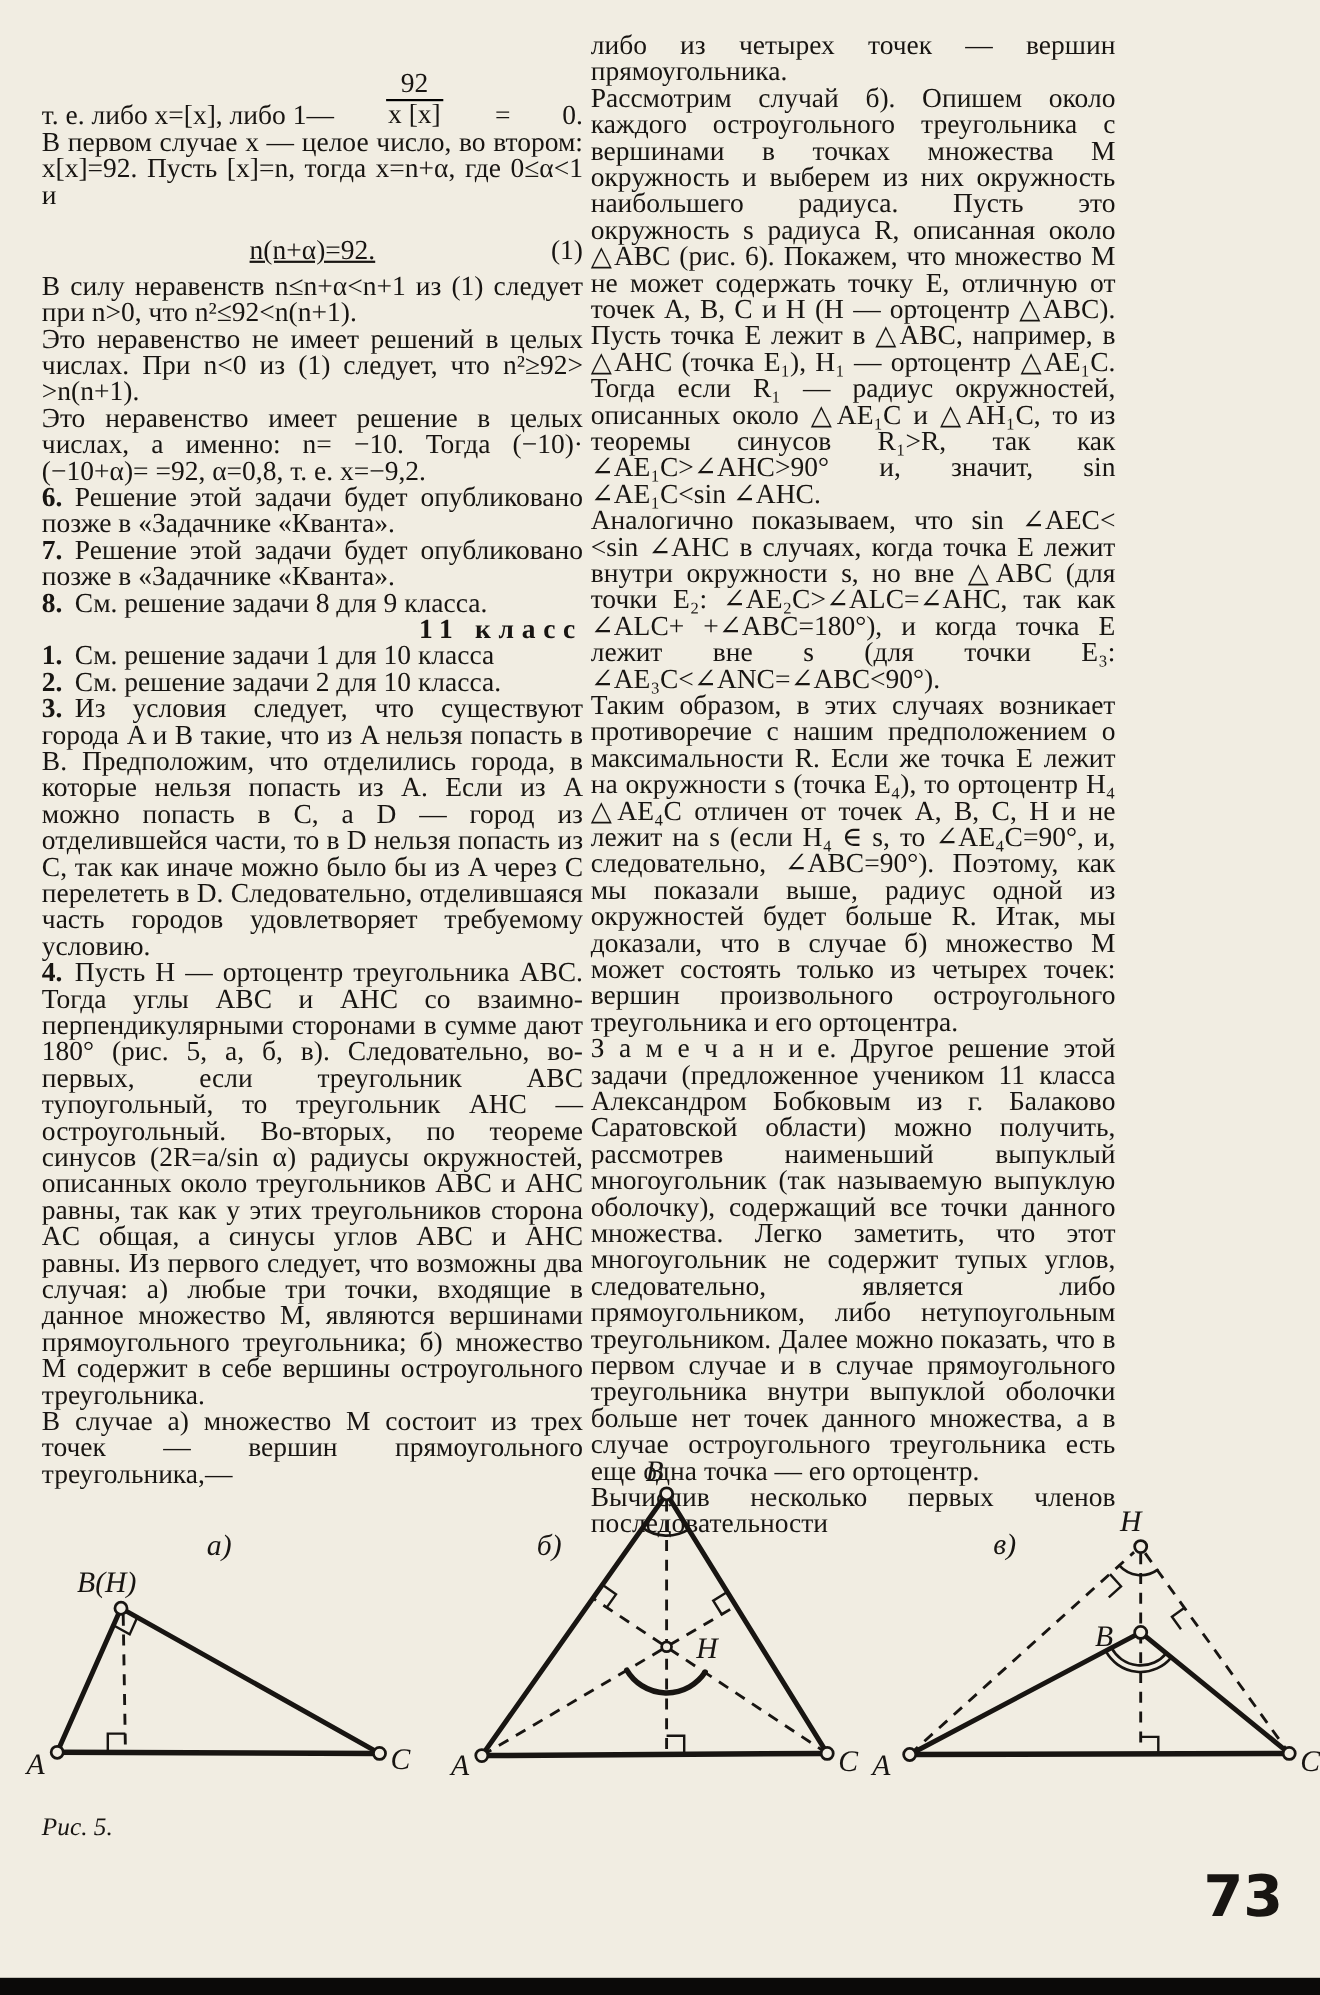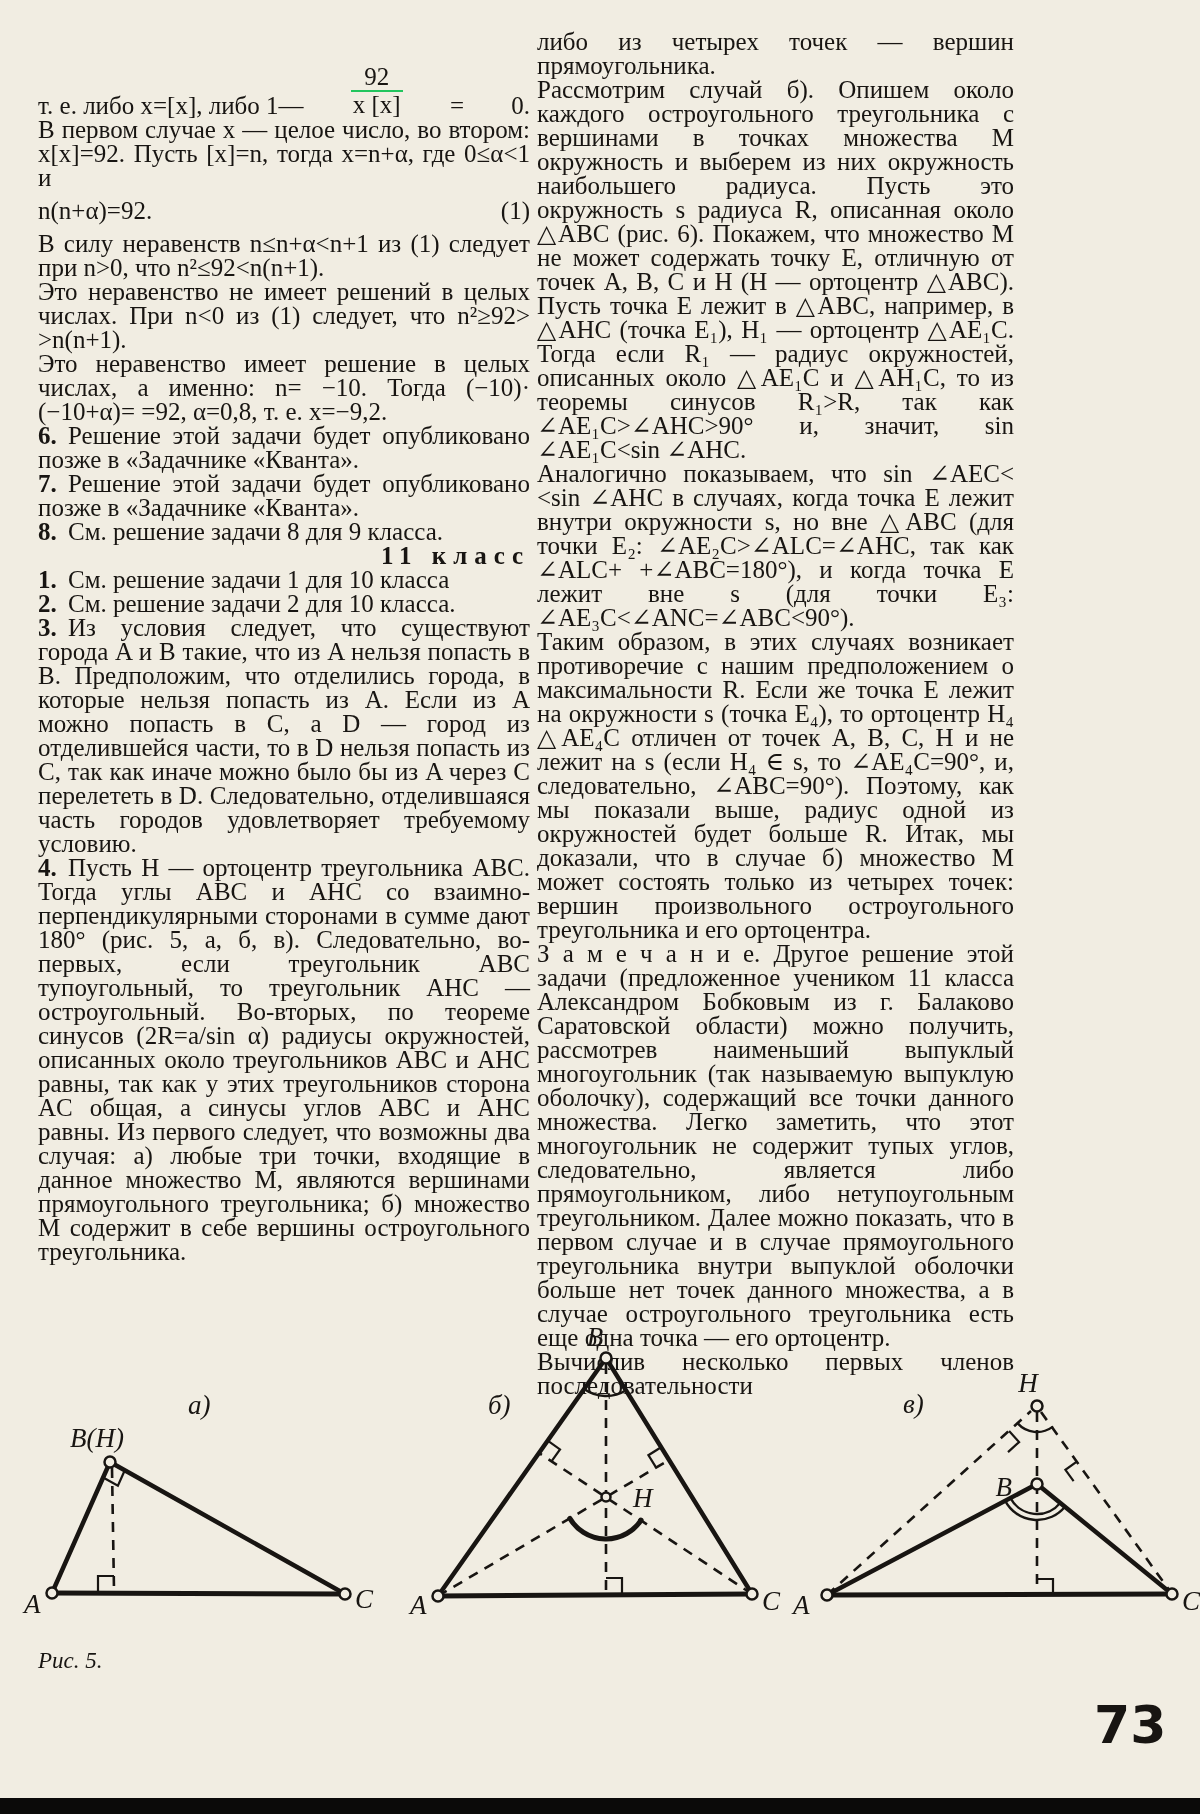--- a/index.html
+++ b/index.html
@@ -21,25 +21,25 @@
   .col-right { left:537px; top:30px;  width:477px; }
   .col p { margin:0; }
   .pn { font-weight:bold; margin-right:0.45em; }
 
   
   .fracline {
     display:flex; align-items:flex-end; justify-content:space-between;
     height:78px; text-align:left;
   }
   .frac { display:inline-flex; flex-direction:column; text-align:center; line-height:26px; }
-  .frac .num { border-bottom:2px solid #22c55e; padding:0 8px; }
+  .frac .num { border-bottom:2px solid #000000; padding:0 8px; }
   .frac .den { padding:0 2px; }
 
   
-  .eqline { position:relative; margin:9px 0 9px 0; }
+  .eqline { position:relative; text-align:center; margin:26px 0 9px 0;text-decoration:underline; }
   .eqline .eqnum { position:absolute; right:0; top:0; }
 
   .heading {
     font-weight:bold; letter-spacing:7px;
     margin-top:27px; margin-bottom:9px;
     text-align:right;
   }
 
   .fig-caption {
     position:absolute; left:38px; top:1648px;
@@ -92,20 +92,21 @@
   <p><b class="pn">6.</b><span>Решение этой задачи будет опубликовано позже в «Задачнике «Кванта».</span></p>
   <p><b class="pn">7.</b><span>Решение этой задачи будет опубликовано позже в «Задачнике «Кванта».</span></p>
   <p><b class="pn">8.</b><span>См. решение задачи 8 для 9 класса.</span></p>
 
   <p class="heading">11 класс</p>
 
   <p><b class="pn">1.</b><span>См. решение задачи 1 для 10 класса</span></p>
   <p><b class="pn">2.</b><span>См. решение задачи 2 для 10 класса.</span></p>
   <p><b class="pn">3.</b><span>Из условия следует, что существуют города A и B такие, что из A  нельзя попасть в B. Предположим, что отделились города, в которые нельзя попасть из A. Если из A можно попасть в C, а D — город из отделившейся части, то в D нельзя попасть из C, так как иначе можно было бы из A  через C перелететь в D. Следовательно, отделившаяся часть городов удовлетворяет требуемому условию.</span></p>
   <p><b class="pn">4.</b><span>Пусть H — ортоцентр треугольника ABC. Тогда углы ABC и AHC со взаимно-перпендикулярными сторонами в сумме дают 180° (рис. 5, а, б, в). Следовательно, во-первых, если треугольник ABC тупоугольный, то треугольник AHC — остроугольный. Во-вторых, по теореме синусов (2R=a/sin α) радиусы окружностей, описанных около треугольников ABC и AHC равны, так как у этих треугольников сторона AC общая, а синусы углов ABC и AHC равны. Из первого следует, что возможны два случая: а) любые три точки, входящие в данное множество M, являются вершинами прямоугольного треугольника; б) множество M содержит в себе вершины остроугольного треугольника.</span></p>
+  <p>В случае а) множество M состоит из трех точек — вершин прямоугольного треугольника,—</p>
 </div>
 
 <div class="col col-right">
   <p>либо из четырех точек — вершин прямоугольника.</p>
   <p>Рассмотрим случай б). Опишем около каждого остроугольного треугольника с вершинами в точках множества M окружность и выберем из них окружность наибольшего радиуса. Пусть это окружность s радиуса R, описанная около △ABC (рис. 6). Покажем, что множество M не может содержать точку E, отличную от точек A, B, C и H (H — ортоцентр △ABC). Пусть точка E лежит в △ABC, например, в △AHC (точка E₁), H₁ — ортоцентр △AE₁C. Тогда если R₁ — радиус окружностей, описанных около △AE₁C и △AH₁C, то из теоремы синусов R₁&gt;R, так как ∠AE₁C&gt;∠AHC&gt;90° и, значит, sin ∠AE₁C&lt;sin ∠AHC.</p>
   <p>Аналогично показываем, что sin ∠AEC&lt; &lt;sin ∠AHC в случаях, когда точка E лежит внутри окружности s, но вне △ABC (для точки E₂: ∠AE₂C&gt;∠ALC=∠AHC, так как ∠ALC+ +∠ABC=180°), и когда точка E лежит вне s (для точки E₃: ∠AE₃C&lt;∠ANC=∠ABC&lt;90°).</p>
   <p>Таким образом, в этих случаях возникает противоречие с нашим предположением о максимальности R. Если же точка E лежит на окружности s (точка E₄), то ортоцентр H₄ △AE₄C отличен от точек A, B, C, H и не лежит на s (если H₄ ∈ s, то ∠AE₄C=90°, и, следовательно, ∠ABC=90°). Поэтому, как мы показали выше, радиус одной из окружностей будет больше R. Итак, мы доказали, что в случае б) множество M может состоять только из четырех точек: вершин произвольного остроугольного треугольника и его ортоцентра.</p>
   <p>З а м е ч а н и е. Другое решение этой задачи (предложенное учеником 11 класса Александром Бобковым из г. Балаково Саратовской области) можно получить, рассмотрев наименьший выпуклый многоугольник (так называемую выпуклую оболочку), содержащий все точки данного множества. Легко заметить, что этот многоугольник не содержит тупых углов, следовательно, является либо прямоугольником, либо нетупоугольным треугольником. Далее можно показать, что в первом случае и в случае прямоугольного треугольника внутри выпуклой оболочки больше нет точек данного множества, а в случае остроугольного треугольника есть еще одна точка — его ортоцентр.</p>
   <p>Вычислив несколько первых членов последовательности</p>
 </div>

